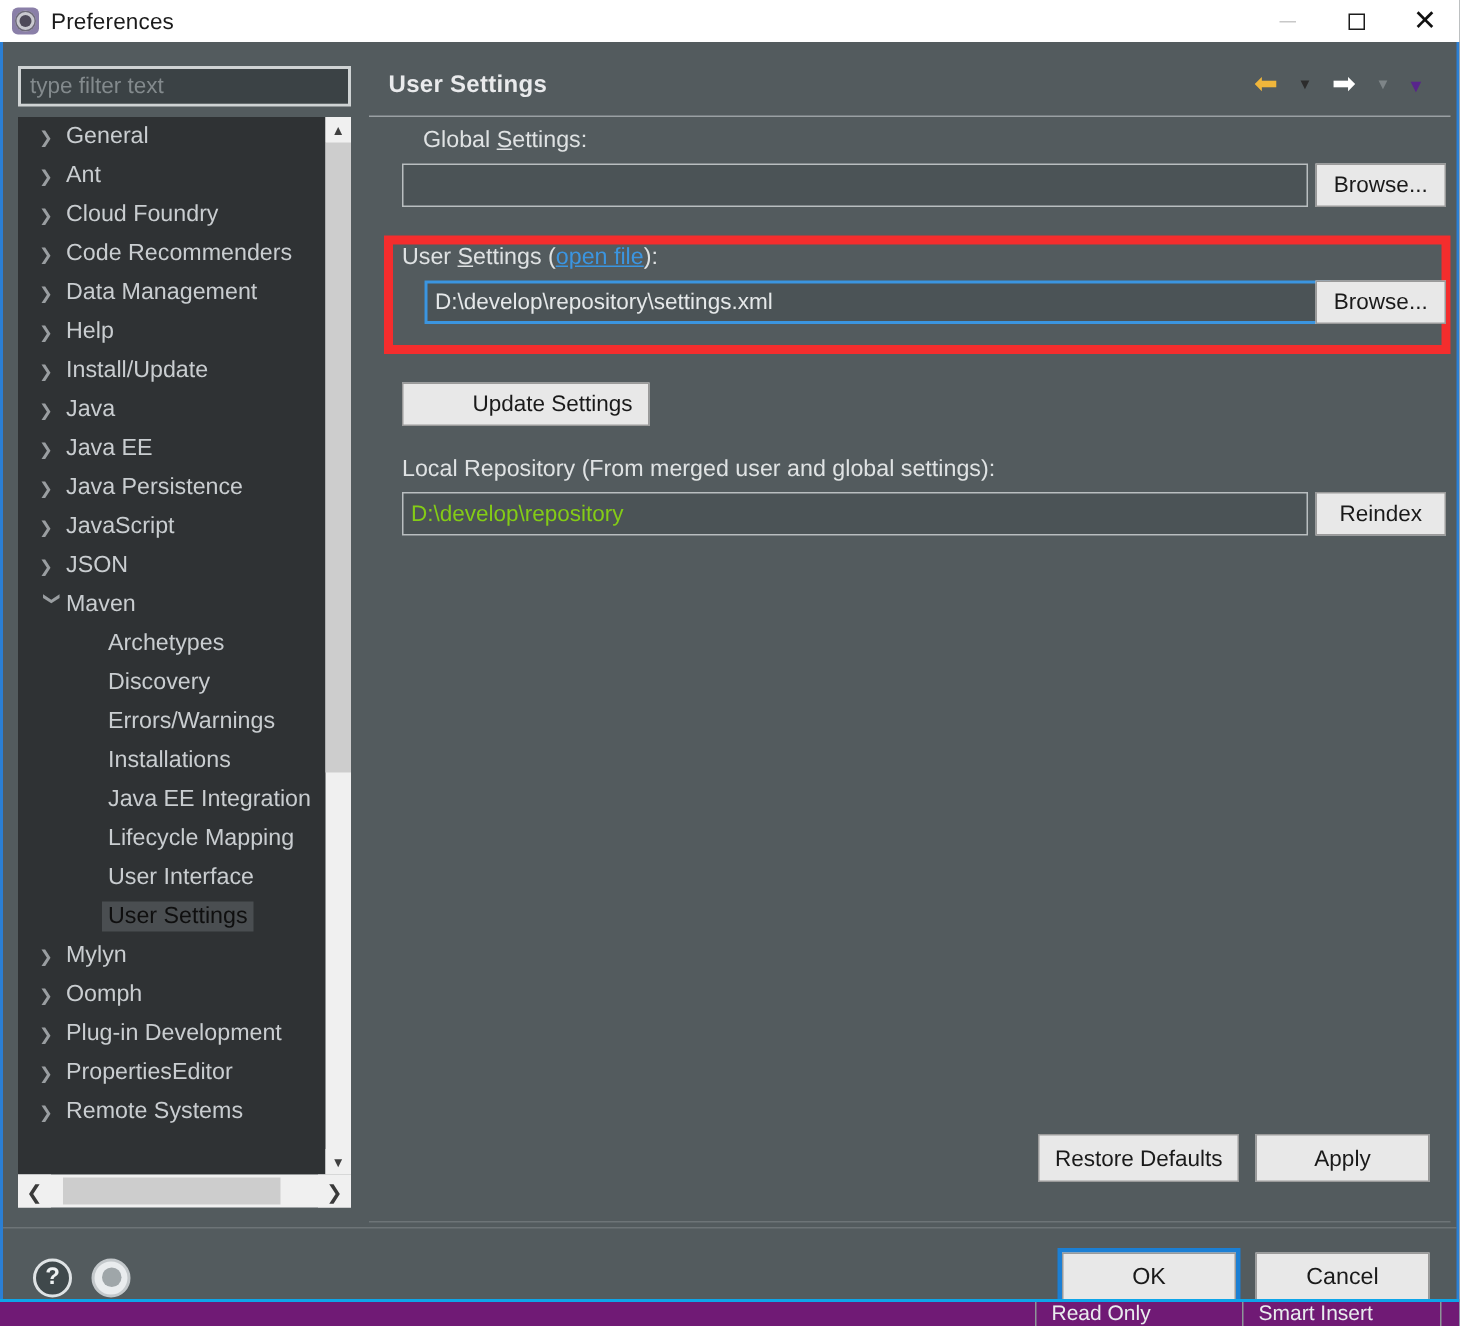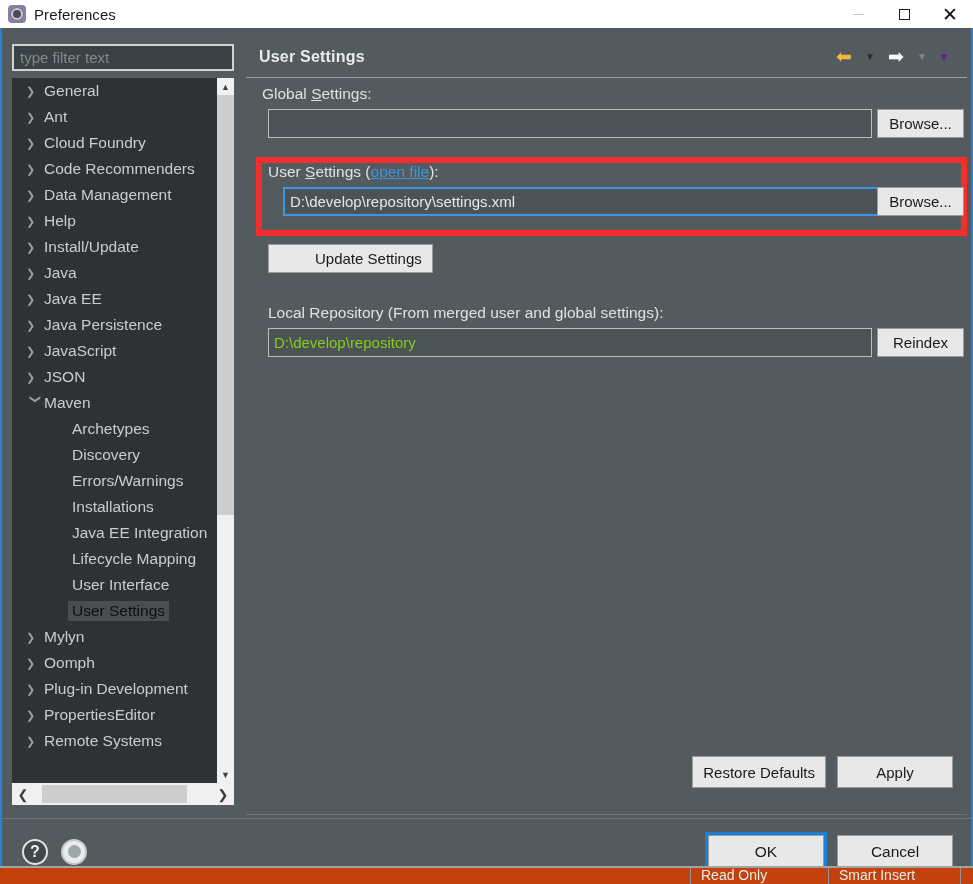--- a/index.html
+++ b/index.html
@@ -238,34 +238,34 @@
     border: 1px solid #9a9a9a;
     color: #1a1a1a;
     font-family: "Liberation Sans", sans-serif;
     font-size: 15px;
     height: 29px;
     padding: 0 10px;
     cursor: default;
   }
 
   
-  .blk-global-label { position: absolute; left: 16px; top: 6px; }
+  .blk-global-label { position: absolute; left: 36px; top: 6px; }
   .blk-global-input { position: absolute; left: 22px; top: 30px; width: 604px; }
   .blk-global-browse { position: absolute; left: 631px; top: 30px; width: 87px; }
 
   .redbox {
     position: absolute; left: 10px; top: 78px;
     width: 711px; height: 79px;
     border: 6px solid #f42d2d;
   }
   .blk-user-label { position: absolute; left: 22px; top: 84px; }
   .blk-user-input { position: absolute; left: 22px; top: 108px; width: 604px; margin-left: 15px; }
   .blk-user-browse { position: absolute; left: 631px; top: 108px; width: 87px; }
 
-  .blk-update-btn { position: absolute; left: 22px; top: 165px; padding-left: 46px; }
+  .blk-update-btn { position: absolute; left: 22px; top: 176px; padding-left: 46px; }
 
   .blk-local-label { position: absolute; left: 22px; top: 225px; }
   .blk-local-input { position: absolute; left: 22px; top: 249px; width: 604px; }
   .blk-local-reindex { position: absolute; left: 631px; top: 249px; width: 87px; }
 
   .bottom-btns {
     position: absolute; left: 0; bottom: 20px;
     width: 721px;
     display: flex; justify-content: flex-end; gap: 11px;
     padding-right: 14px;
@@ -307,22 +307,22 @@
   .footer-btns {
     margin-left: auto; margin-right: 18px;
     display: flex; align-items: center; gap: 13px;
   }
   .footer-btns .btn { height: 34px; min-width: 116px; font-size: 15.5px; }
   .btn.default { box-shadow: 0 0 0 3px #1b7fd4; }
 
   .statusbar {
     position: absolute; left: 0; bottom: 0;
     width: 973px; height: 18px;
-    background: #c2410c;
-    border-top: 2px solid #a3a3a3;
+    background: #701a75;
+    border-top: 2px solid #0ea5e9;
     display: flex; align-items: flex-start;
     overflow: hidden;
   }
   .status-cell {
     position: absolute;
     color: #e9ecee;
     font-size: 14px;
     white-space: nowrap;
     line-height: 1;
     border-left: 1px solid #8d9598;

